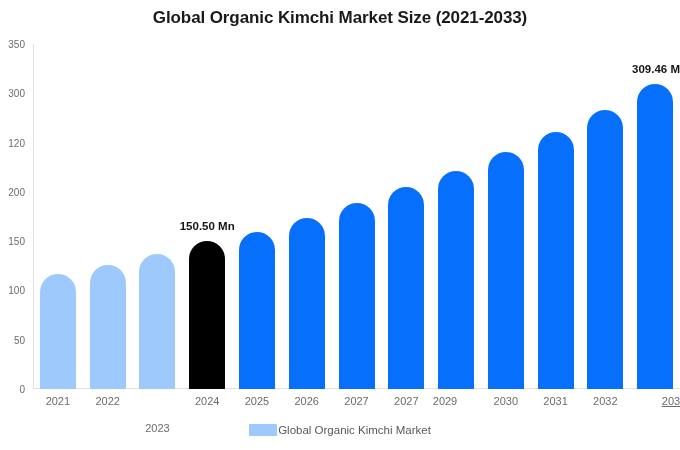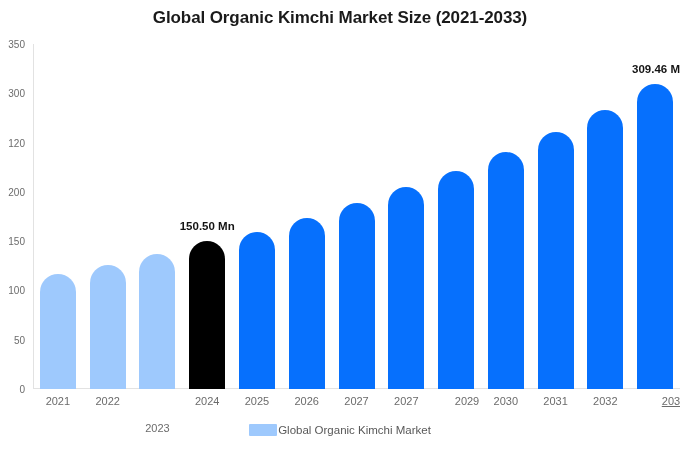--- a/index.html
+++ b/index.html
@@ -158,21 +158,21 @@
 
   <div class="x-axis">
       <div class="x-tick" style="left: 24.8846px;">2021</div>
       <div class="x-tick" style="left: 74.6538px;">2022</div>
       <div class="x-tick" style="left: 124.423px; margin-top: 27px;">2023</div>
       <div class="x-tick" style="left: 174.192px;">2024</div>
       <div class="x-tick" style="left: 223.962px;">2025</div>
       <div class="x-tick" style="left: 273.731px;">2026</div>
       <div class="x-tick" style="left: 323.5px;">2027</div>
       <div class="x-tick" style="left: 373.269px;">2027</div>
-      <div class="x-tick" style="left: 434px; text-align: center;">2029</div>
+      <div class="x-tick" style="left: 412px; text-align: center;">2029</div>
       <div class="x-tick" style="left: 472.808px;">2030</div>
       <div class="x-tick" style="left: 522.577px;">2031</div>
       <div class="x-tick" style="left: 572.346px;">2032</div>
       <div class="x-tick" style="left: 641px; text-decoration: underline;">2033</div>
     </div>
 
   <div class="legend">
       <div style="display: flex; align-items: flex-end; gap: 1px;">
         <span class="legend-swatch" style="background: rgb(158, 201, 253);"></span>
         <span class="legend-label">Global Organic Kimchi Market</span>

